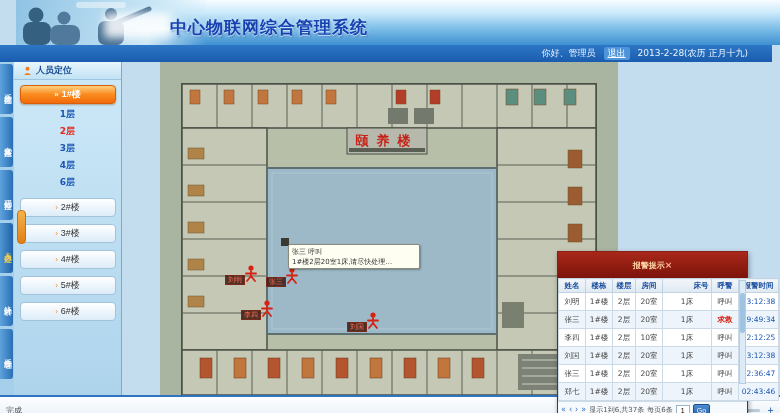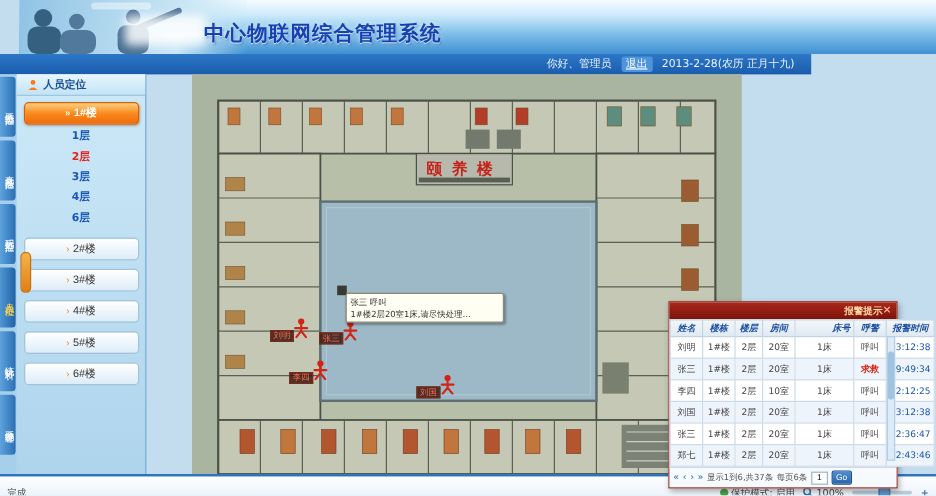--- a/index.html
+++ b/index.html
@@ -11,23 +11,23 @@
           background:linear-gradient(#f6fcff 0%,#cdeafb 28%,#7fc0e8 62%,#3f90d2 100%);}
   .collage{position:absolute;left:0;top:0;width:190px;height:45px;
            background:linear-gradient(100deg,#8fc3e4 0%,#c9e6f5 70%,rgba(201,230,245,0));}
   .censor{position:absolute;left:88px;top:13px;width:68px;height:25px;
           background:rgba(255,255,255,.85);filter:blur(4px);border-radius:4px;}
   .title{position:absolute;left:154px;top:16px;font-size:17px;font-weight:bold;color:#1841b0;
          letter-spacing:1px;
          text-shadow:0 1px 0 #bfe6ff,0 0 4px #e9f8ff,1px 2px 2px rgba(20,60,140,.55);}
 
   
-  .userbar{position:absolute;top:45px;left:0;width:676px;height:17px;box-sizing:border-box;
+  .userbar{position:absolute;top:45px;left:0;width:772px;height:17px;box-sizing:border-box;
            background:linear-gradient(#2d77c6,#1a5cad);color:#eaf4ff;font-size:9px;
-           display:flex;justify-content:flex-end;align-items:center;gap:8px;padding-right:14px;}
+           display:flex;justify-content:flex-end;align-items:center;gap:8px;padding-right:24px;}
   .logout{color:#fff;background:#4f94da;padding:0 4px;border-radius:2px;
           text-decoration:underline;cursor:pointer;}
 
   
   .content{position:absolute;top:62px;left:0;width:780px;height:333px;}
 
   .tabstrip{position:absolute;left:0;top:0;width:14px;height:333px;background:#a6cfeb;
             display:flex;flex-direction:column;gap:3px;padding-top:2px;box-sizing:border-box;}
   .vtab{width:13px;flex:0 0 50px;background:linear-gradient(90deg,#5ea3dc,#2a6fb5);
         border-radius:0 3px 3px 0;color:#fff;font-size:8px;writing-mode:vertical-rl;
@@ -64,28 +64,28 @@
         line-height:8px;padding:0 2px;border:1px solid #7a2a1a;white-space:nowrap;}
   .tooltip{position:absolute;left:128px;top:182px;width:132px;height:25px;z-index:4;
            background:#fffef2;border:1px solid #8a8a7a;border-radius:2px;
            box-shadow:1px 1px 2px rgba(0,0,0,.3);font-size:7px;color:#333;
            padding:2px 3px;box-sizing:border-box;line-height:10px;white-space:nowrap;overflow:hidden;}
   .tip-anchor{position:absolute;left:121px;top:176px;width:8px;height:8px;background:#3a3a34;z-index:4;}
 
   
   .popup{position:absolute;left:557px;top:251px;width:189px;background:#f4f8fc;
          border:1px solid #8a2015;box-shadow:1px 2px 5px rgba(0,0,0,.35);z-index:6;}
-  .popup-title{height:14px;background:linear-gradient(#a8281a,#7c130a);color:#ffd9a8;
+  .popup-title{height:26px;background:linear-gradient(#a8281a,#7c130a);color:#ffd9a8;
                font-size:8px;font-weight:bold;display:flex;align-items:center;
-               justify-content:flex-end;padding:0 4px;}
+               justify-content:center;padding:0 4px;}
   .popup-close{color:#ffb199;font-weight:bold;cursor:pointer;font-size:9px;line-height:9px;}
   .popup table{width:100%;border-collapse:collapse;font-size:7.5px;color:#444;background:#fff;
                table-layout:fixed;}
   .popup th{background:linear-gradient(#f2f6fa,#dfe9f2);color:#1a4e9e;font-weight:bold;
-            border:1px solid #c2d3e2;height:13px;padding:0;white-space:nowrap;overflow:hidden;font-style:italic;}
+            border:1px solid #c2d3e2;height:13px;padding:0;white-space:nowrap;overflow:hidden;}
   .popup td{border:1px solid #ccd9e6;text-align:center;height:17px;padding:0 1px;
             white-space:nowrap;overflow:hidden;}
   .popup tr.even td{background:#eef4fb;}
   .popup td.time{color:#1a56b5;}
   .popup td.alert{color:#d42314;font-weight:bold;}
   .pagination{display:flex;align-items:center;gap:3px;font-size:7px;color:#555;
               padding:2px 3px;background:#f7fafc;border-top:1px solid #ccd9e6;}
   .pg-btn{color:#2f6fbd;font-size:8px;line-height:8px;cursor:pointer;}
   .goto-input{width:12px;height:9px;font-size:7px;border:1px solid #9ab4c8;text-align:center;
               padding:0;}

